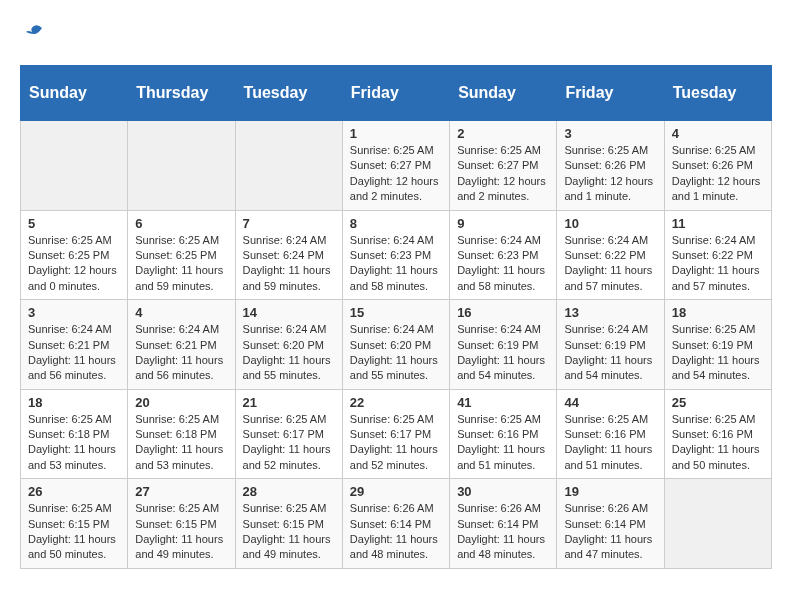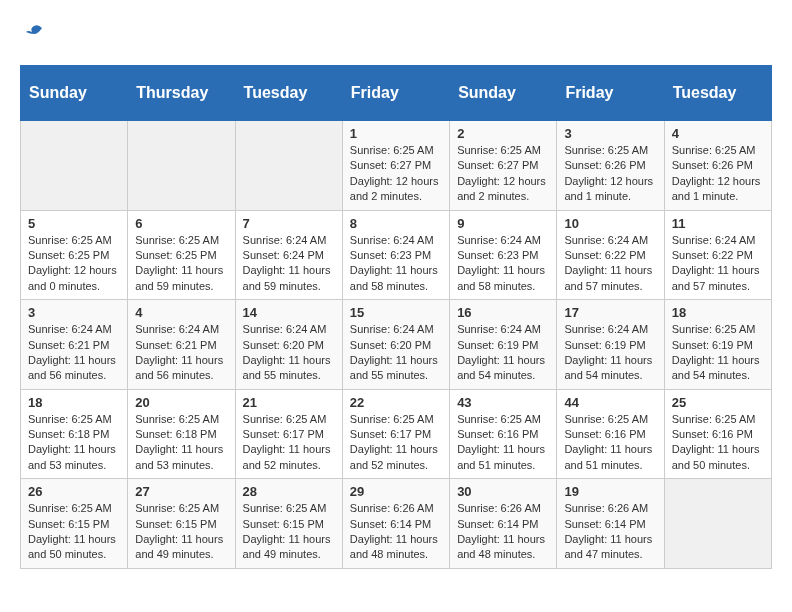--- a/index.html
+++ b/index.html
@@ -191,21 +191,21 @@
         </td>
         <td>
           <span class="day-number">15</span>
           <div class="day-info">Sunrise: 6:24 AM<br>Sunset: 6:20 PM<br>Daylight: 11 hours and 55 minutes.</div>
         </td>
         <td>
           <span class="day-number">16</span>
           <div class="day-info">Sunrise: 6:24 AM<br>Sunset: 6:19 PM<br>Daylight: 11 hours and 54 minutes.</div>
         </td>
         <td>
-          <span class="day-number">17</span>
+          <span class="day-number">13</span>
           <div class="day-info">Sunrise: 6:24 AM<br>Sunset: 6:19 PM<br>Daylight: 11 hours and 54 minutes.</div>
         </td>
         <td>
           <span class="day-number">18</span>
           <div class="day-info">Sunrise: 6:25 AM<br>Sunset: 6:19 PM<br>Daylight: 11 hours and 54 minutes.</div>
         </td>
       </tr>
       <tr>
         <td>
           <span class="day-number">18</span>
@@ -217,21 +217,21 @@
         </td>
         <td>
           <span class="day-number">21</span>
           <div class="day-info">Sunrise: 6:25 AM<br>Sunset: 6:17 PM<br>Daylight: 11 hours and 52 minutes.</div>
         </td>
         <td>
           <span class="day-number">22</span>
           <div class="day-info">Sunrise: 6:25 AM<br>Sunset: 6:17 PM<br>Daylight: 11 hours and 52 minutes.</div>
         </td>
         <td>
-          <span class="day-number">43</span>
+          <span class="day-number">41</span>
           <div class="day-info">Sunrise: 6:25 AM<br>Sunset: 6:16 PM<br>Daylight: 11 hours and 51 minutes.</div>
         </td>
         <td>
           <span class="day-number">44</span>
           <div class="day-info">Sunrise: 6:25 AM<br>Sunset: 6:16 PM<br>Daylight: 11 hours and 51 minutes.</div>
         </td>
         <td>
           <span class="day-number">25</span>
           <div class="day-info">Sunrise: 6:25 AM<br>Sunset: 6:16 PM<br>Daylight: 11 hours and 50 minutes.</div>
         </td>

